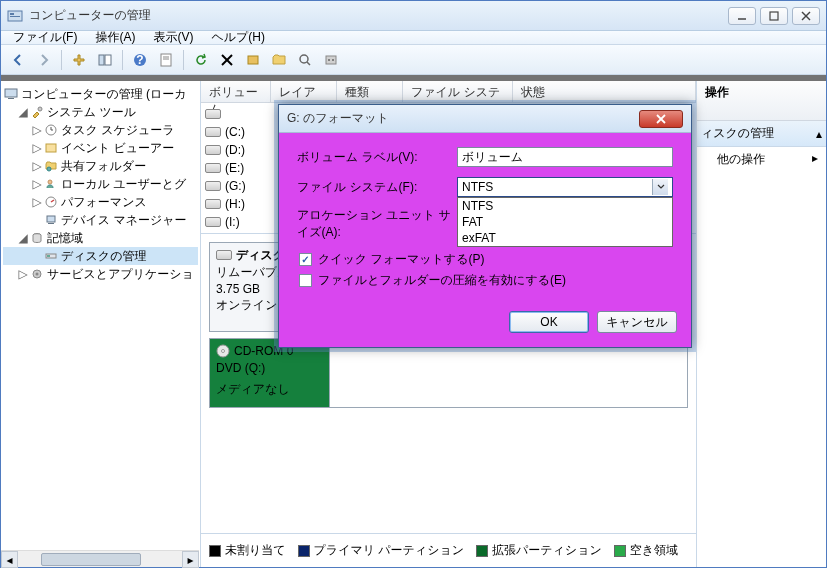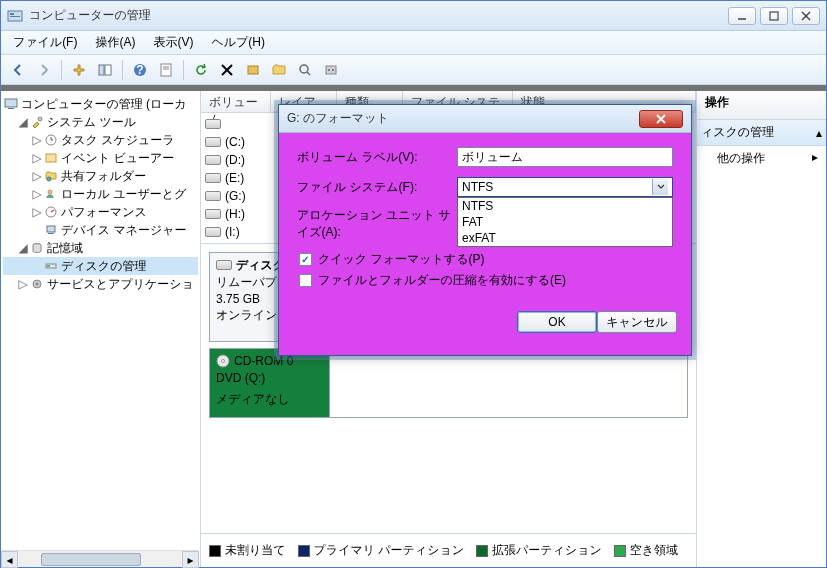--- a/index.html
+++ b/index.html
@@ -6,21 +6,21 @@
 body { background: #fff; width: 827px; height: 568px; overflow: hidden; position: relative; }
 
 .window { width: 827px; height: 568px; border: 1px solid #4f7bc0; background: #f0f0f0; display: flex; flex-direction: column; }
 .titlebar { height: 30px; background: linear-gradient(#eaf3fb, #d6e5f5); display: flex; align-items: center; padding: 0 6px; border-bottom: 1px solid #b8cde2; }
 .titlebar .app-icon { width: 16px; height: 16px; margin-right: 6px; }
 .titlebar .title { flex: 1; color: #333; }
 .winbtns { display: flex; gap: 4px; }
 .winbtn { width: 28px; height: 18px; border: 1px solid #a8b8cc; border-radius: 3px; background: linear-gradient(#fdfdfd,#e8eef6); display: flex; align-items: center; justify-content: center; cursor: pointer; }
 .winbtn svg { width: 10px; height: 10px; }
 
-.menubar { height: 24px; background: linear-gradient(#f7fbff,#e9f2fb); border-bottom: 1px solid #c9d8e8; display: flex; align-items: center; padding: 0 4px; gap: 2px; }
+.menubar { height: 14px; background: linear-gradient(#f7fbff,#e9f2fb); border-bottom: 1px solid #c9d8e8; display: flex; align-items: center; padding: 0 4px; gap: 2px; }
 .menuitem { padding: 3px 8px; cursor: pointer; }
 
 .toolbar { height: 30px; background: linear-gradient(#f7fbff,#e4eef8); border-bottom: 1px solid #c9d8e8; display: flex; align-items: center; padding: 0 6px; gap: 4px; }
 .tbtn { width: 22px; height: 22px; display: flex; align-items: center; justify-content: center; cursor: pointer; border-radius: 2px; }
 .tsep { width: 1px; height: 20px; background: #c0ccda; margin: 0 2px; }
 
 .content { flex: 1; display: flex; border-top: 6px solid #737373; }
 .tree { width: 200px; background: #fff; border-right: 1px solid #c9d8e8; padding: 4px 2px; overflow: hidden; }
 .tree-row { display: flex; align-items: center; height: 18px; white-space: nowrap; cursor: pointer; }
 .tree-row .tw { width: 12px; text-align: center; color: #666; }
@@ -43,21 +43,21 @@
 .part-hdr{height:18px;background:#0a246a;color:#fff;padding:1px 4px;font-weight:bold;}
 .part-body{padding:2px 4px;background:rgba(255,255,255,.85);line-height:1.3;}
 .cd-info{width:120px;background:#15803d;border-right:1px solid #9aa7b5;padding:4px 6px;line-height:1.4;}
 .cd-row{display:flex;align-items:center;gap:4px;}
 
 .legend { height:34px; border-top:1px solid #c9d8e8; display:flex; align-items:center; padding:0 8px; gap:12px; font-size:11px;}
 .lg{display:flex;align-items:center;gap:4px;}
 .sw{width:12px;height:12px;border:1px solid #666;}
 
 .right { width:130px; background:#fff; border-left:1px solid #c9d8e8; }
-.right-hdr{height:29px;background:linear-gradient(#fdfdfd,#ecf0f5);border-bottom:1px solid #d0d7e0;padding:3px 8px;font-weight:bold;}
+.right-hdr{height:40px;background:linear-gradient(#fdfdfd,#ecf0f5);border-bottom:1px solid #d0d7e0;padding:3px 8px;font-weight:bold;}
 .right-sec{background:linear-gradient(#eaf3fb,#d6e8f9);padding:4px 4px;border-bottom:1px solid #c9d8e8;display:flex;justify-content:space-between;align-items:center;}
 .right-item{padding:4px 8px 4px 20px;cursor:pointer;display:flex;justify-content:space-between;}
 
 .hscroll { height:17px; background:#f0f0f0; border-top:1px solid #ddd; position:relative;}
 .hscroll .thumb{position:absolute;left:40px;top:2px;width:100px;height:13px;background:#cdd7e1;border:1px solid #a0acbb;border-radius:2px;}
 .hscroll .arr{position:absolute;top:0;width:17px;height:17px;background:#e6ebf1;border:1px solid #c0c8d2;display:flex;align-items:center;justify-content:center;}
 
 
 .dialog { position: absolute; left: 278px; top: 104px; width: 414px; background: #d946ef; border: 1px solid #395d8b; box-shadow: 0 0 12px rgba(0,0,0,.4), 0 0 0 4px rgba(100,150,210,.4); }
 .dlg-title { height: 28px; background: linear-gradient(#e8f1fb,#cfe1f4); display:flex; align-items:center; padding:0 8px; border-bottom: 1px solid #a8bdd6;}
@@ -68,21 +68,21 @@
 .flabel{width:160px;}
 .finput{flex:1;height:20px;border:1px solid #7a8a9e;background:#fff;padding:1px 4px;}
 .fselect{flex:1;height:20px;border:1px solid #2a4a8a;background:#fff;padding:1px 4px;display:flex;justify-content:space-between;align-items:center;position:relative;}
 .fselect .arr{width:16px;height:16px;background:linear-gradient(#f0f4fa,#d0dcec);border-left:1px solid #9ab;display:flex;align-items:center;justify-content:center;}
 .dropdown{position:absolute;top:19px;left:-1px;right:-1px;background:#fff;border:1px solid #666;z-index:10;}
 .ddopt{padding:1px 4px;cursor:pointer;}
 .ddopt.hl{background:#3399ff;color:#fff;}
 .chk-row{display:flex;align-items:center;gap:6px;margin:4px 0 4px 2px;}
 .chk{width:13px;height:13px;border:1px solid #7a8a9e;background:#fff;display:flex;align-items:center;justify-content:center;}
 .chk.checked::after{content:"✓";font-size:10px;color:#2a5aaa;font-weight:bold;}
-.dlg-btns{display:flex;justify-content:flex-end;padding:8px 14px 22px;}
+.dlg-btns{display:flex;justify-content:flex-end;gap:8px;padding:8px 14px 14px;}
 .dbtn{min-width:80px;height:22px;border:1px solid #7a8a9e;background:linear-gradient(#fdfdfd,#e4e9f0);border-radius:3px;cursor:pointer;display:flex;align-items:center;justify-content:center;}
 .dbtn.primary{border:1px solid #3a6aaa;box-shadow:0 0 0 1px #8abaf0 inset;}
 
 svg { display: block; }
 </style>
 </head>
 <body>
 
 <div class="window">
   <div class="titlebar">

